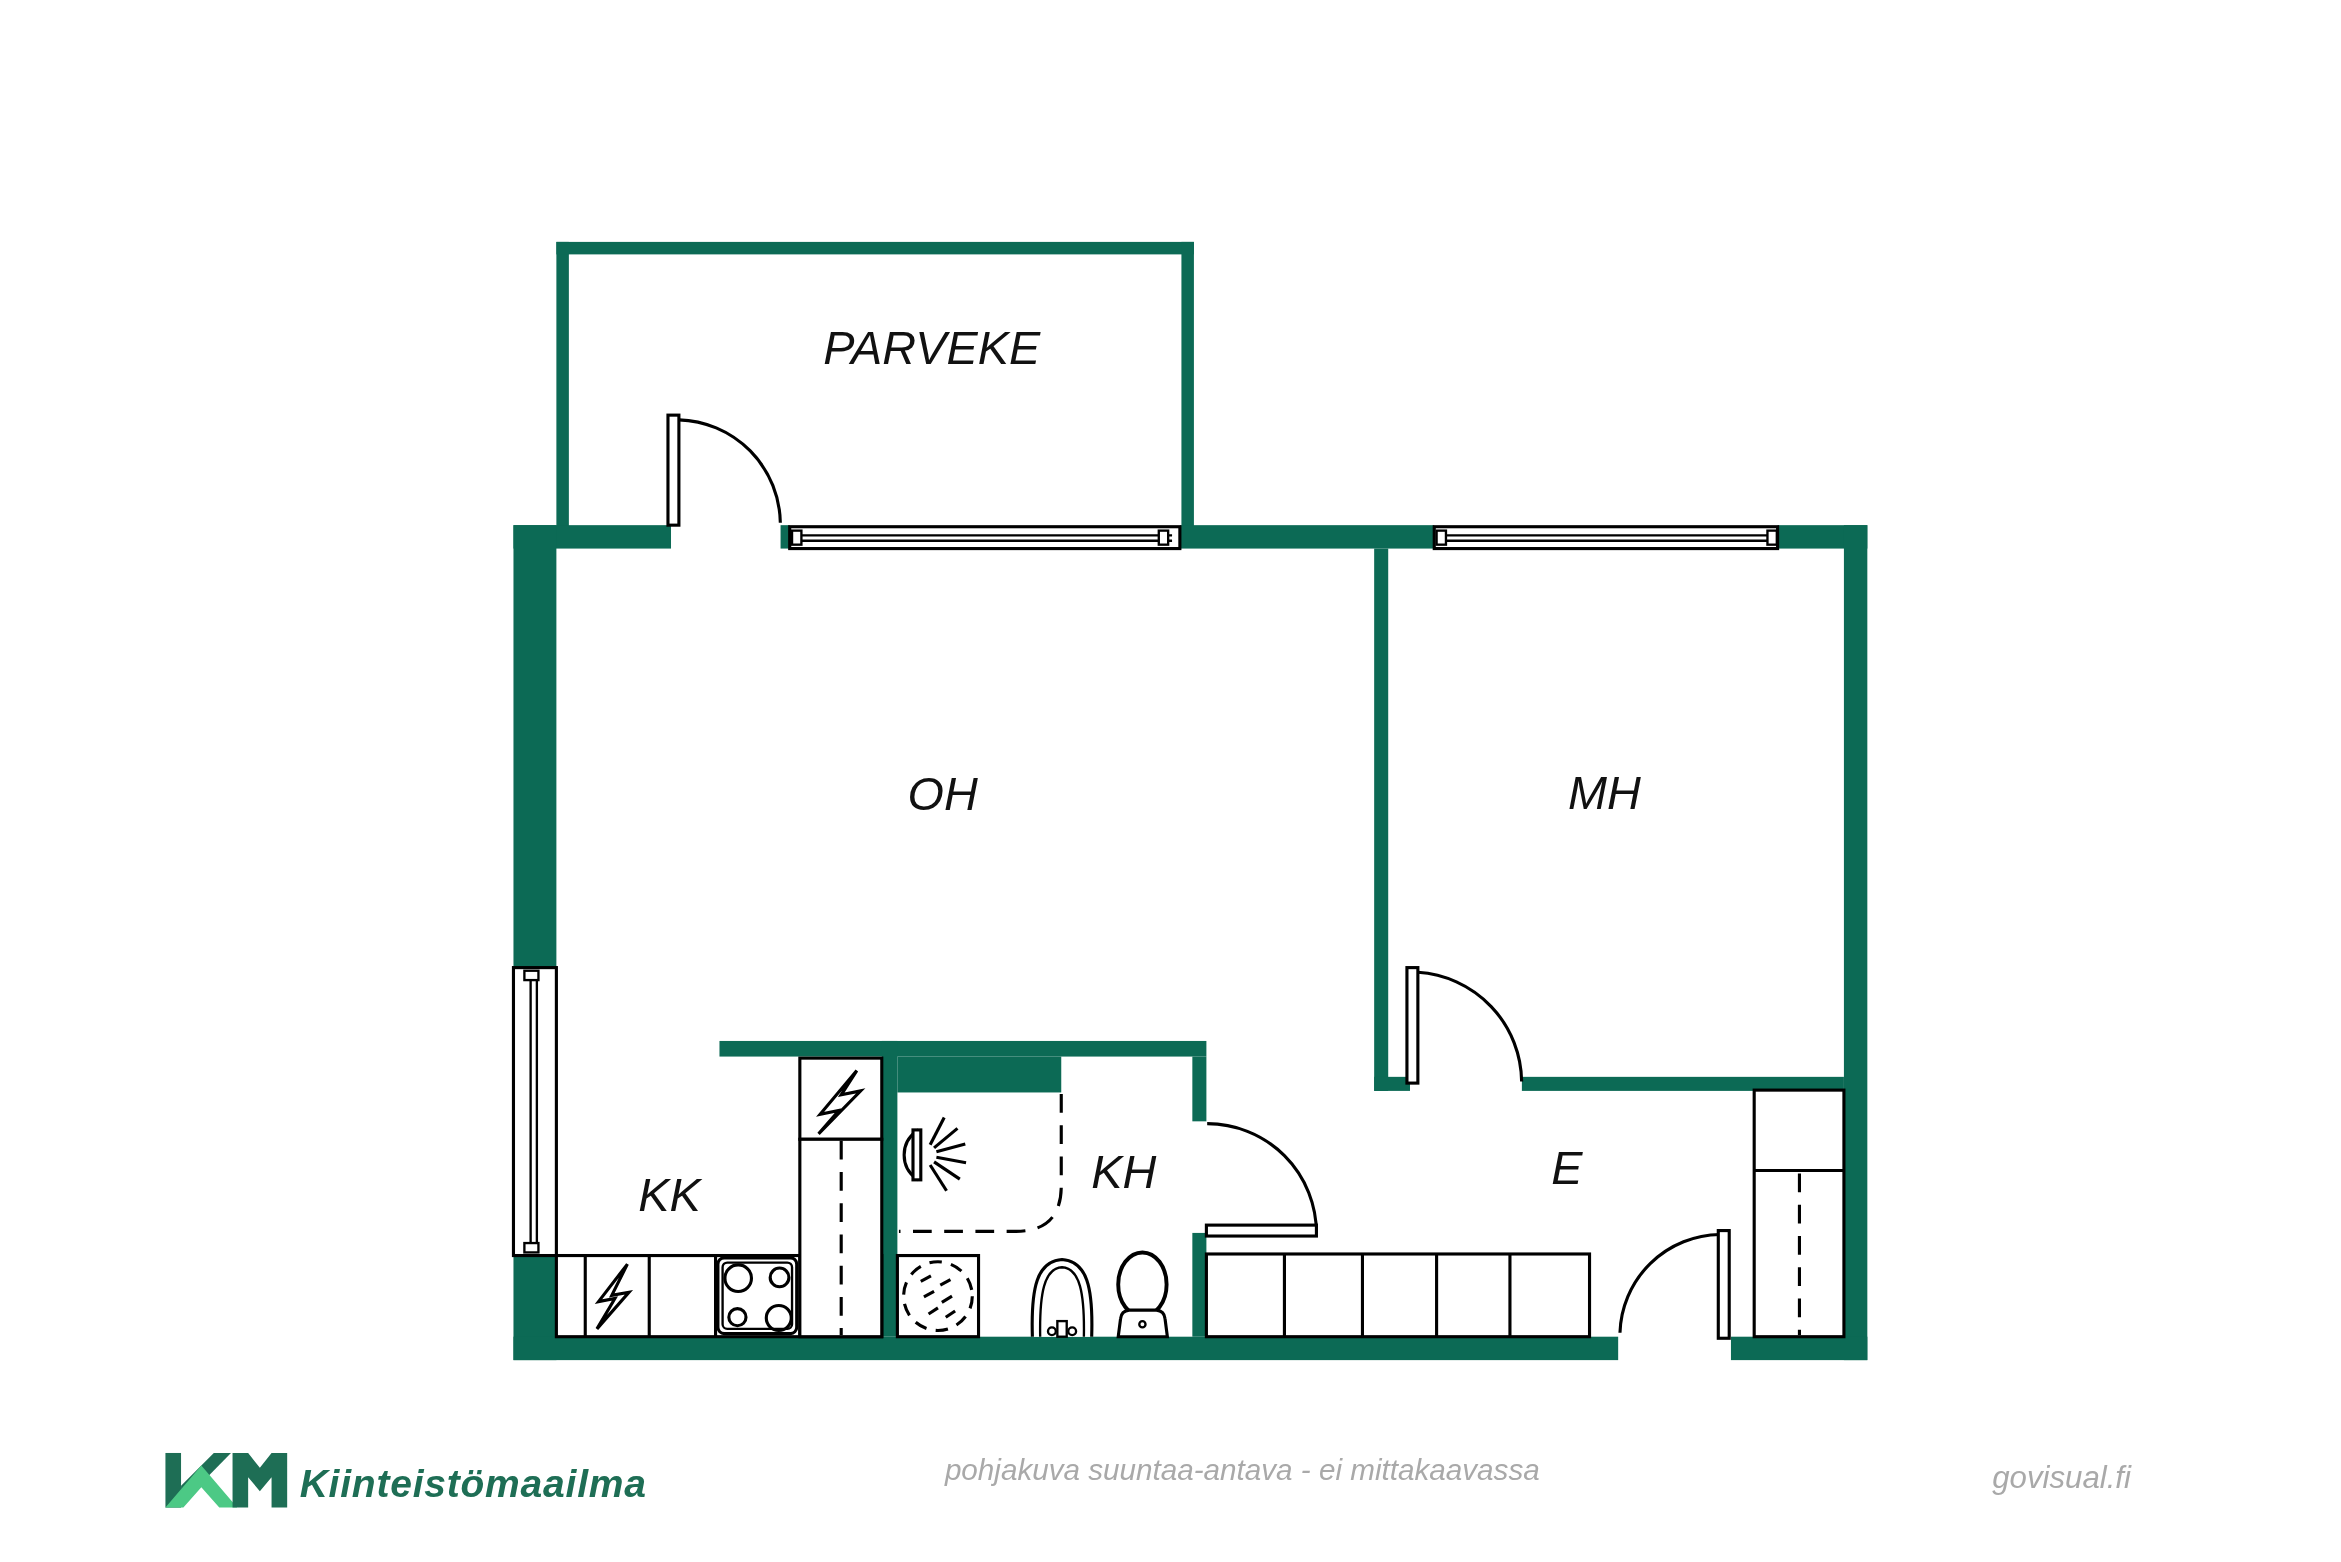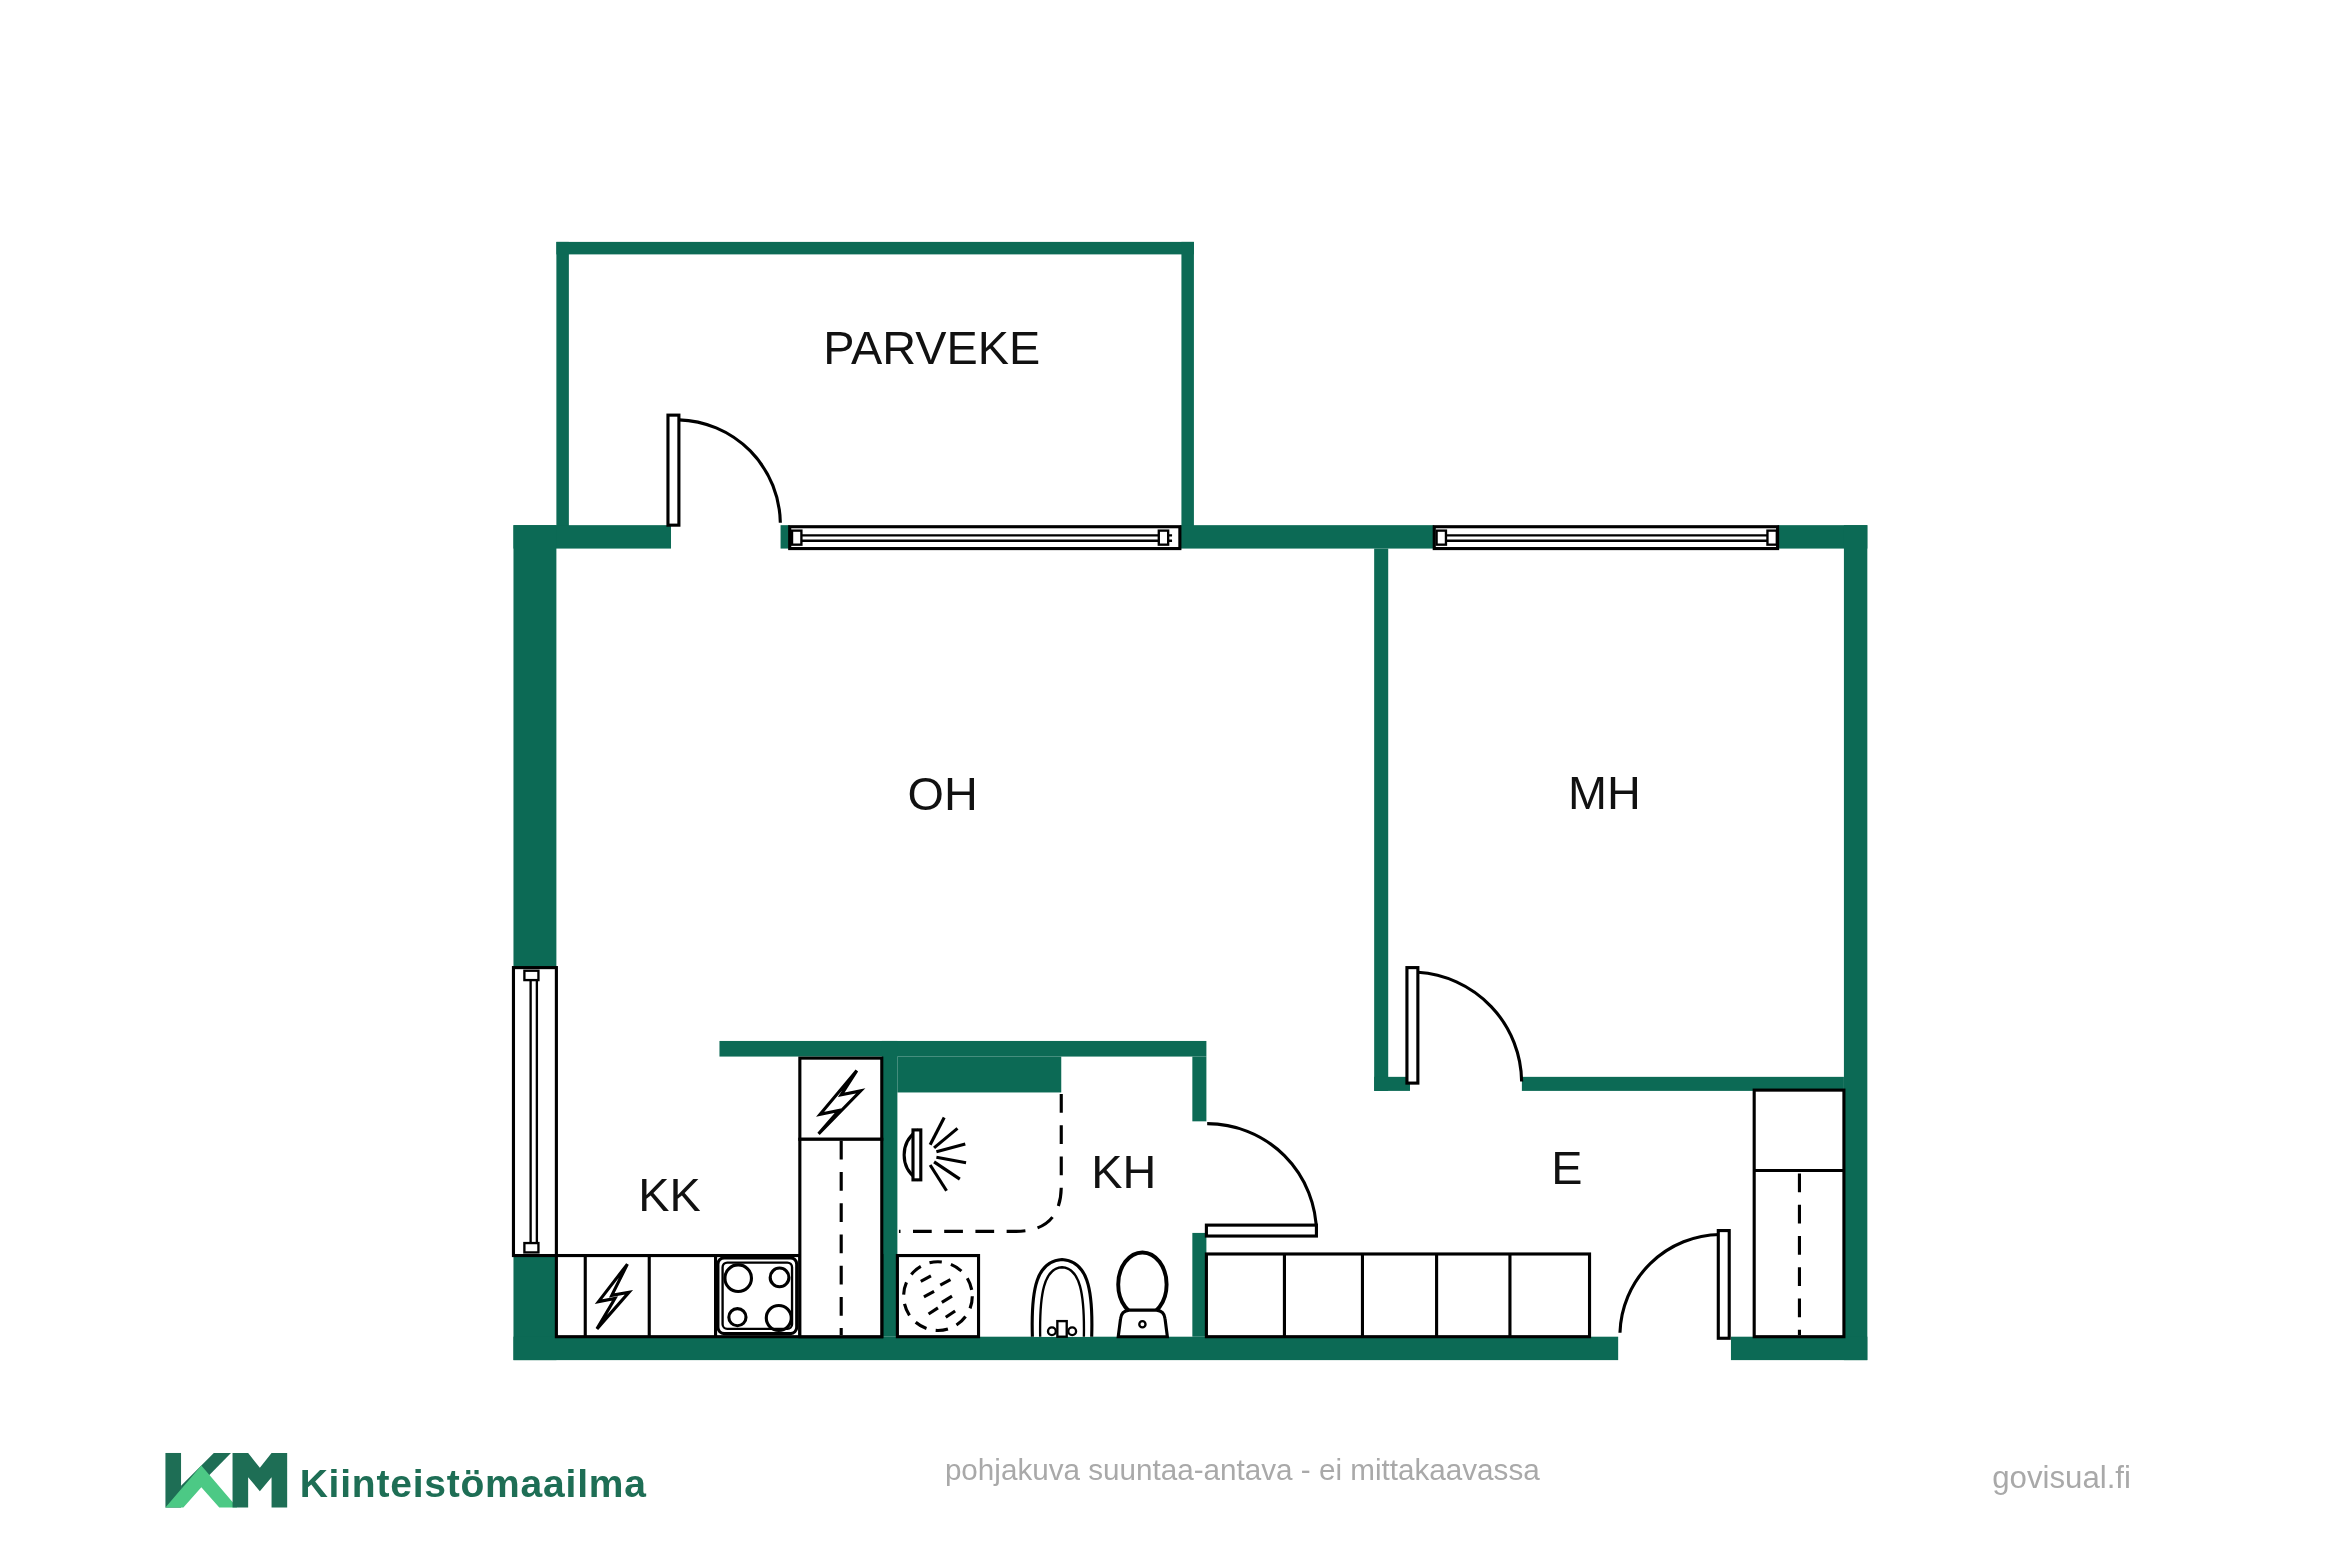--- a/index.html
+++ b/index.html
@@ -1,16 +1,16 @@
 <!DOCTYPE html>
 <html style="--c-wall: #0c6a55; --c-line: #000000; --c-label: #111111; --c-logo_dark: #1e6e55; --c-logo_light: #4cc985; --c-muted_text: #a9a9a9; --c-background: #ffffff;font-size:12.5px"><head>
 <meta charset="utf-8">
 <style>
   html,body{margin:0;padding:0;background:#ffffff;}
-  .page{width:100%;max-width:2342px;margin:0 auto;}
+  .page{width:100%;max-width:2342px;margin:0 auto;font-style:italic;}
   svg{display:block;width:100%;height:auto;background:var(--c-background,#fff);}
   .wall{fill:var(--c-wall,#0c6a55);}
   .ln{stroke:var(--c-line,#000);fill:none;}
   .ln-w{stroke:var(--c-line,#000);fill:#ffffff;}
   .dashed{stroke-dasharray:24 16;}
   .dash-s{stroke-dasharray:16 12;}
   .room-label{font-family:"Liberation Sans","DejaVu Sans",sans-serif;font-size:60px;fill:#111;text-anchor:middle;}
   .brand-text{font-family:"Liberation Sans","DejaVu Sans",sans-serif;font-size:50px;font-weight:700;letter-spacing:1px;fill:var(--c-logo_dark,#1e6e55);}
   .muted-text{font-family:"Liberation Sans","DejaVu Sans",sans-serif;font-size:38px;fill:var(--c-muted_text,#a9a9a9);}
   .watermark-text{font-family:"Liberation Sans","DejaVu Sans",sans-serif;font-size:40px;fill:var(--c-muted_text,#a9a9a9);}

